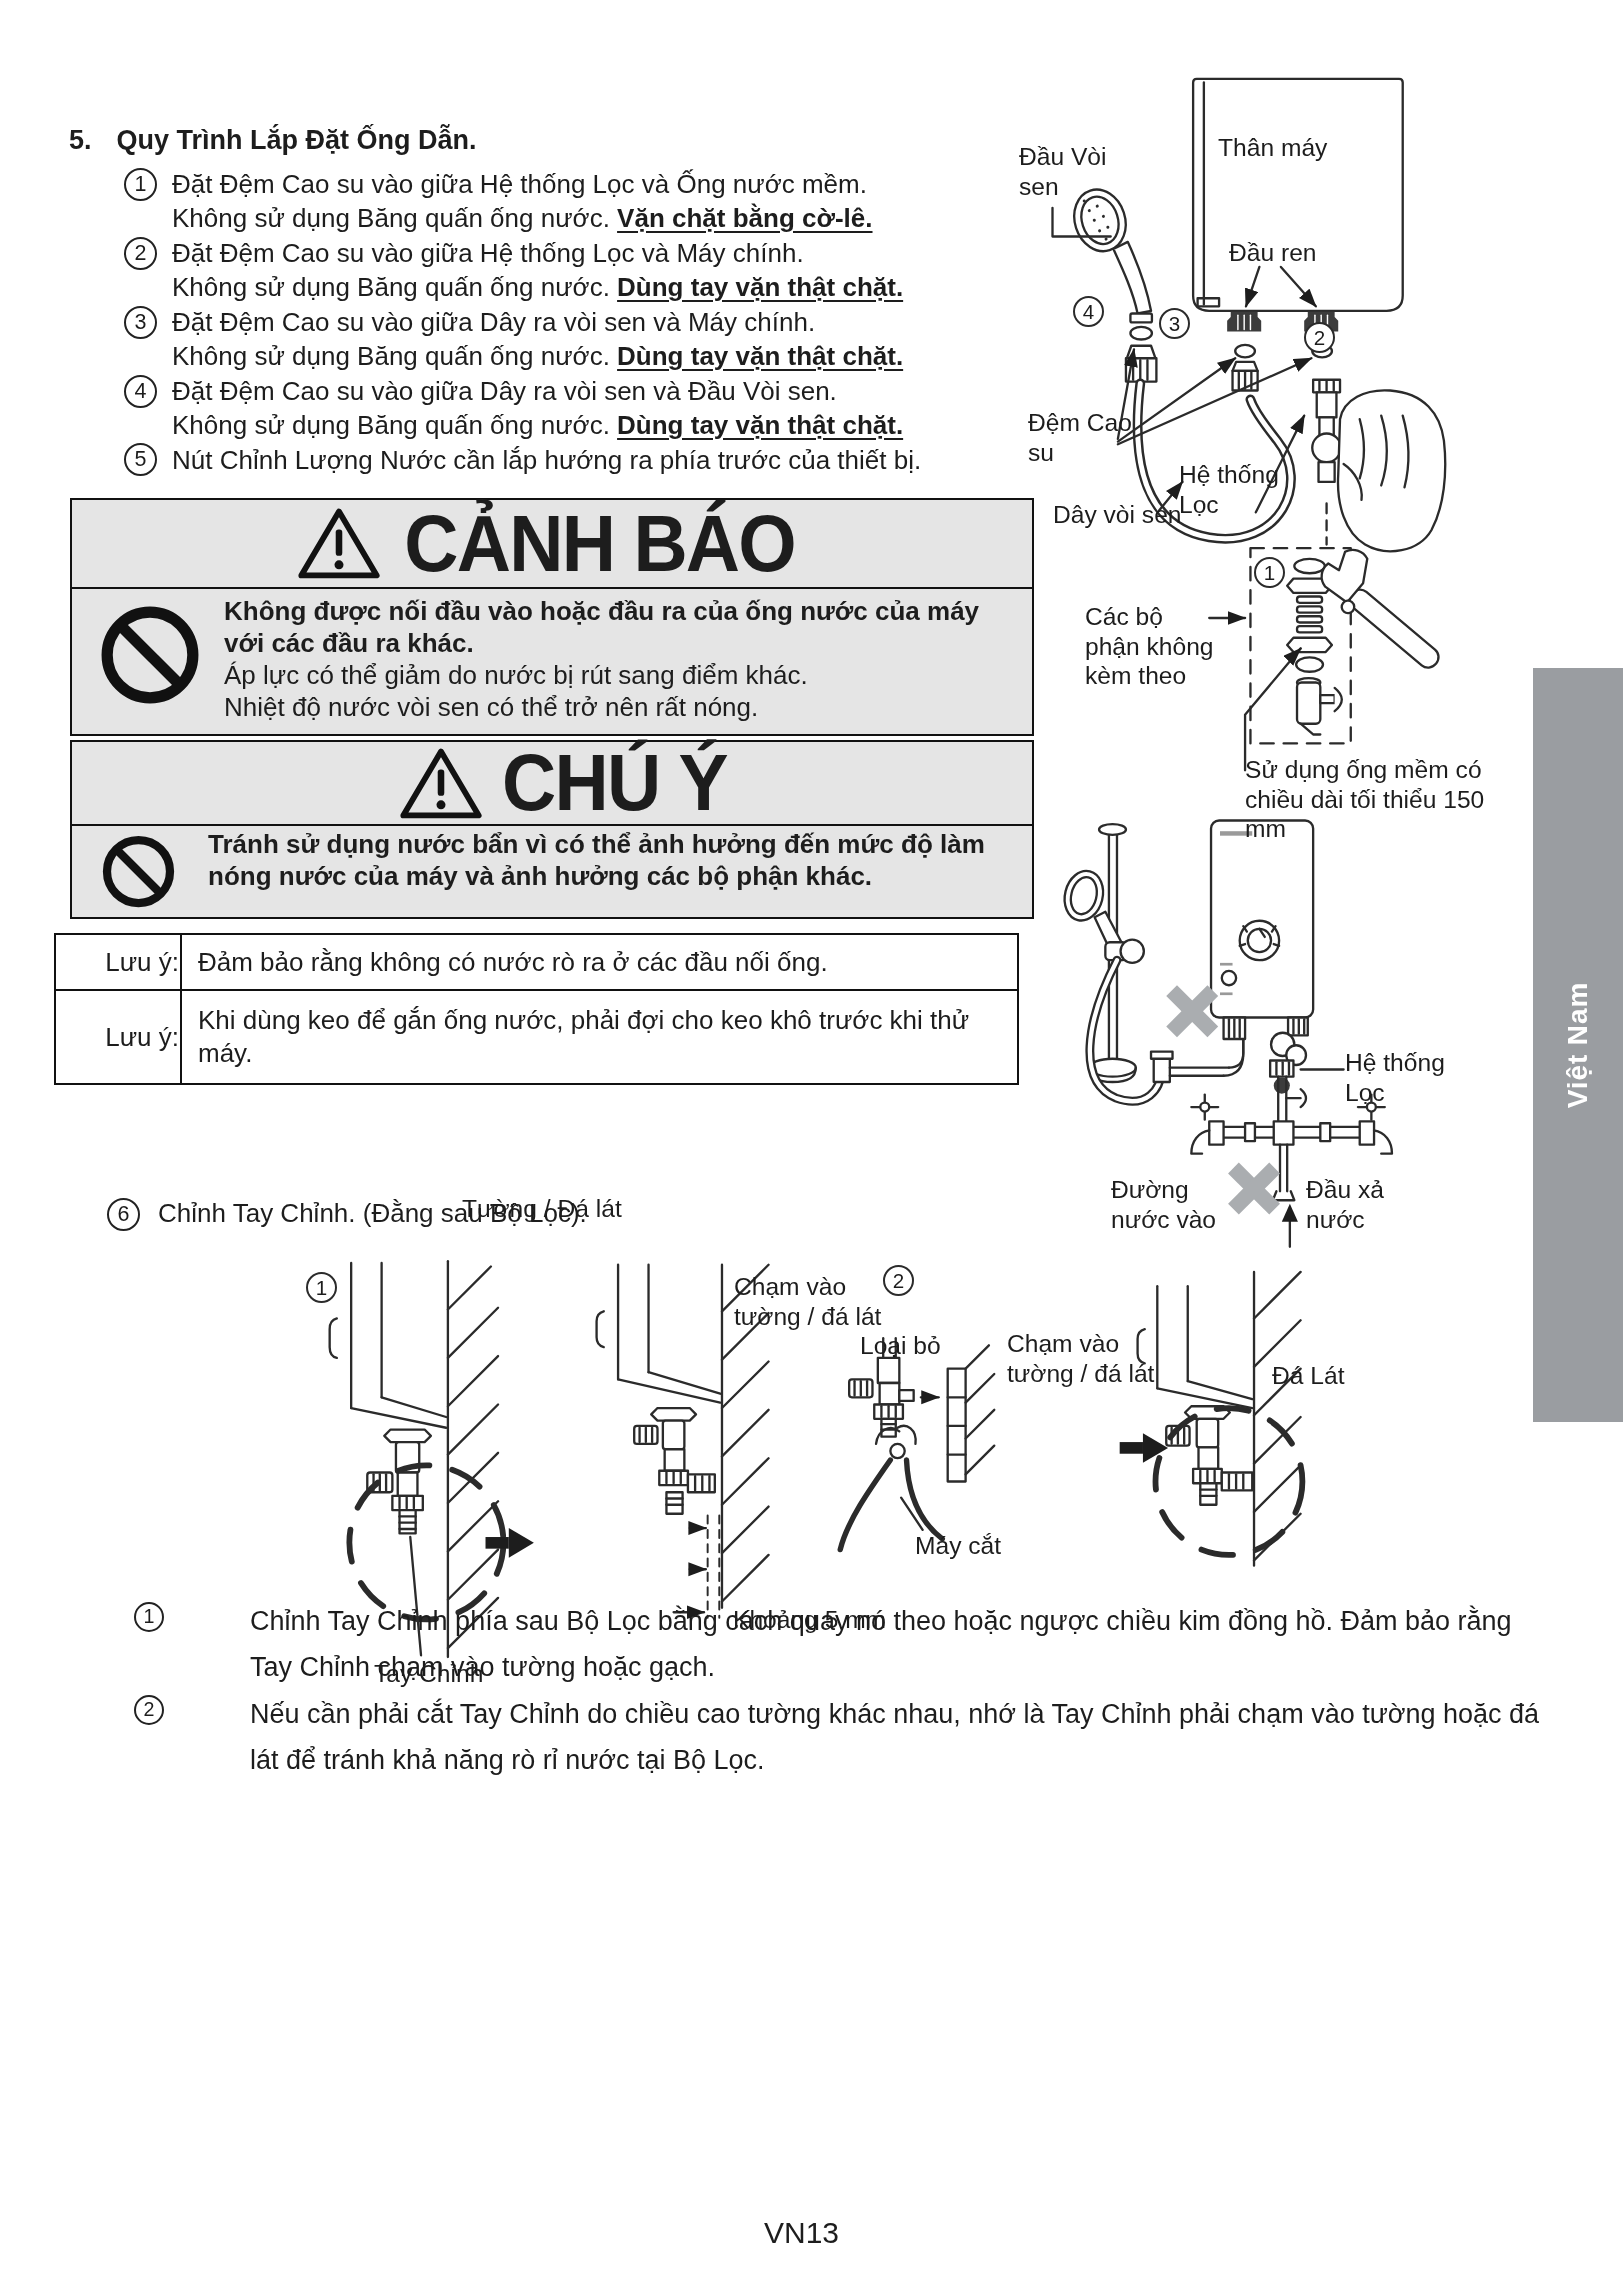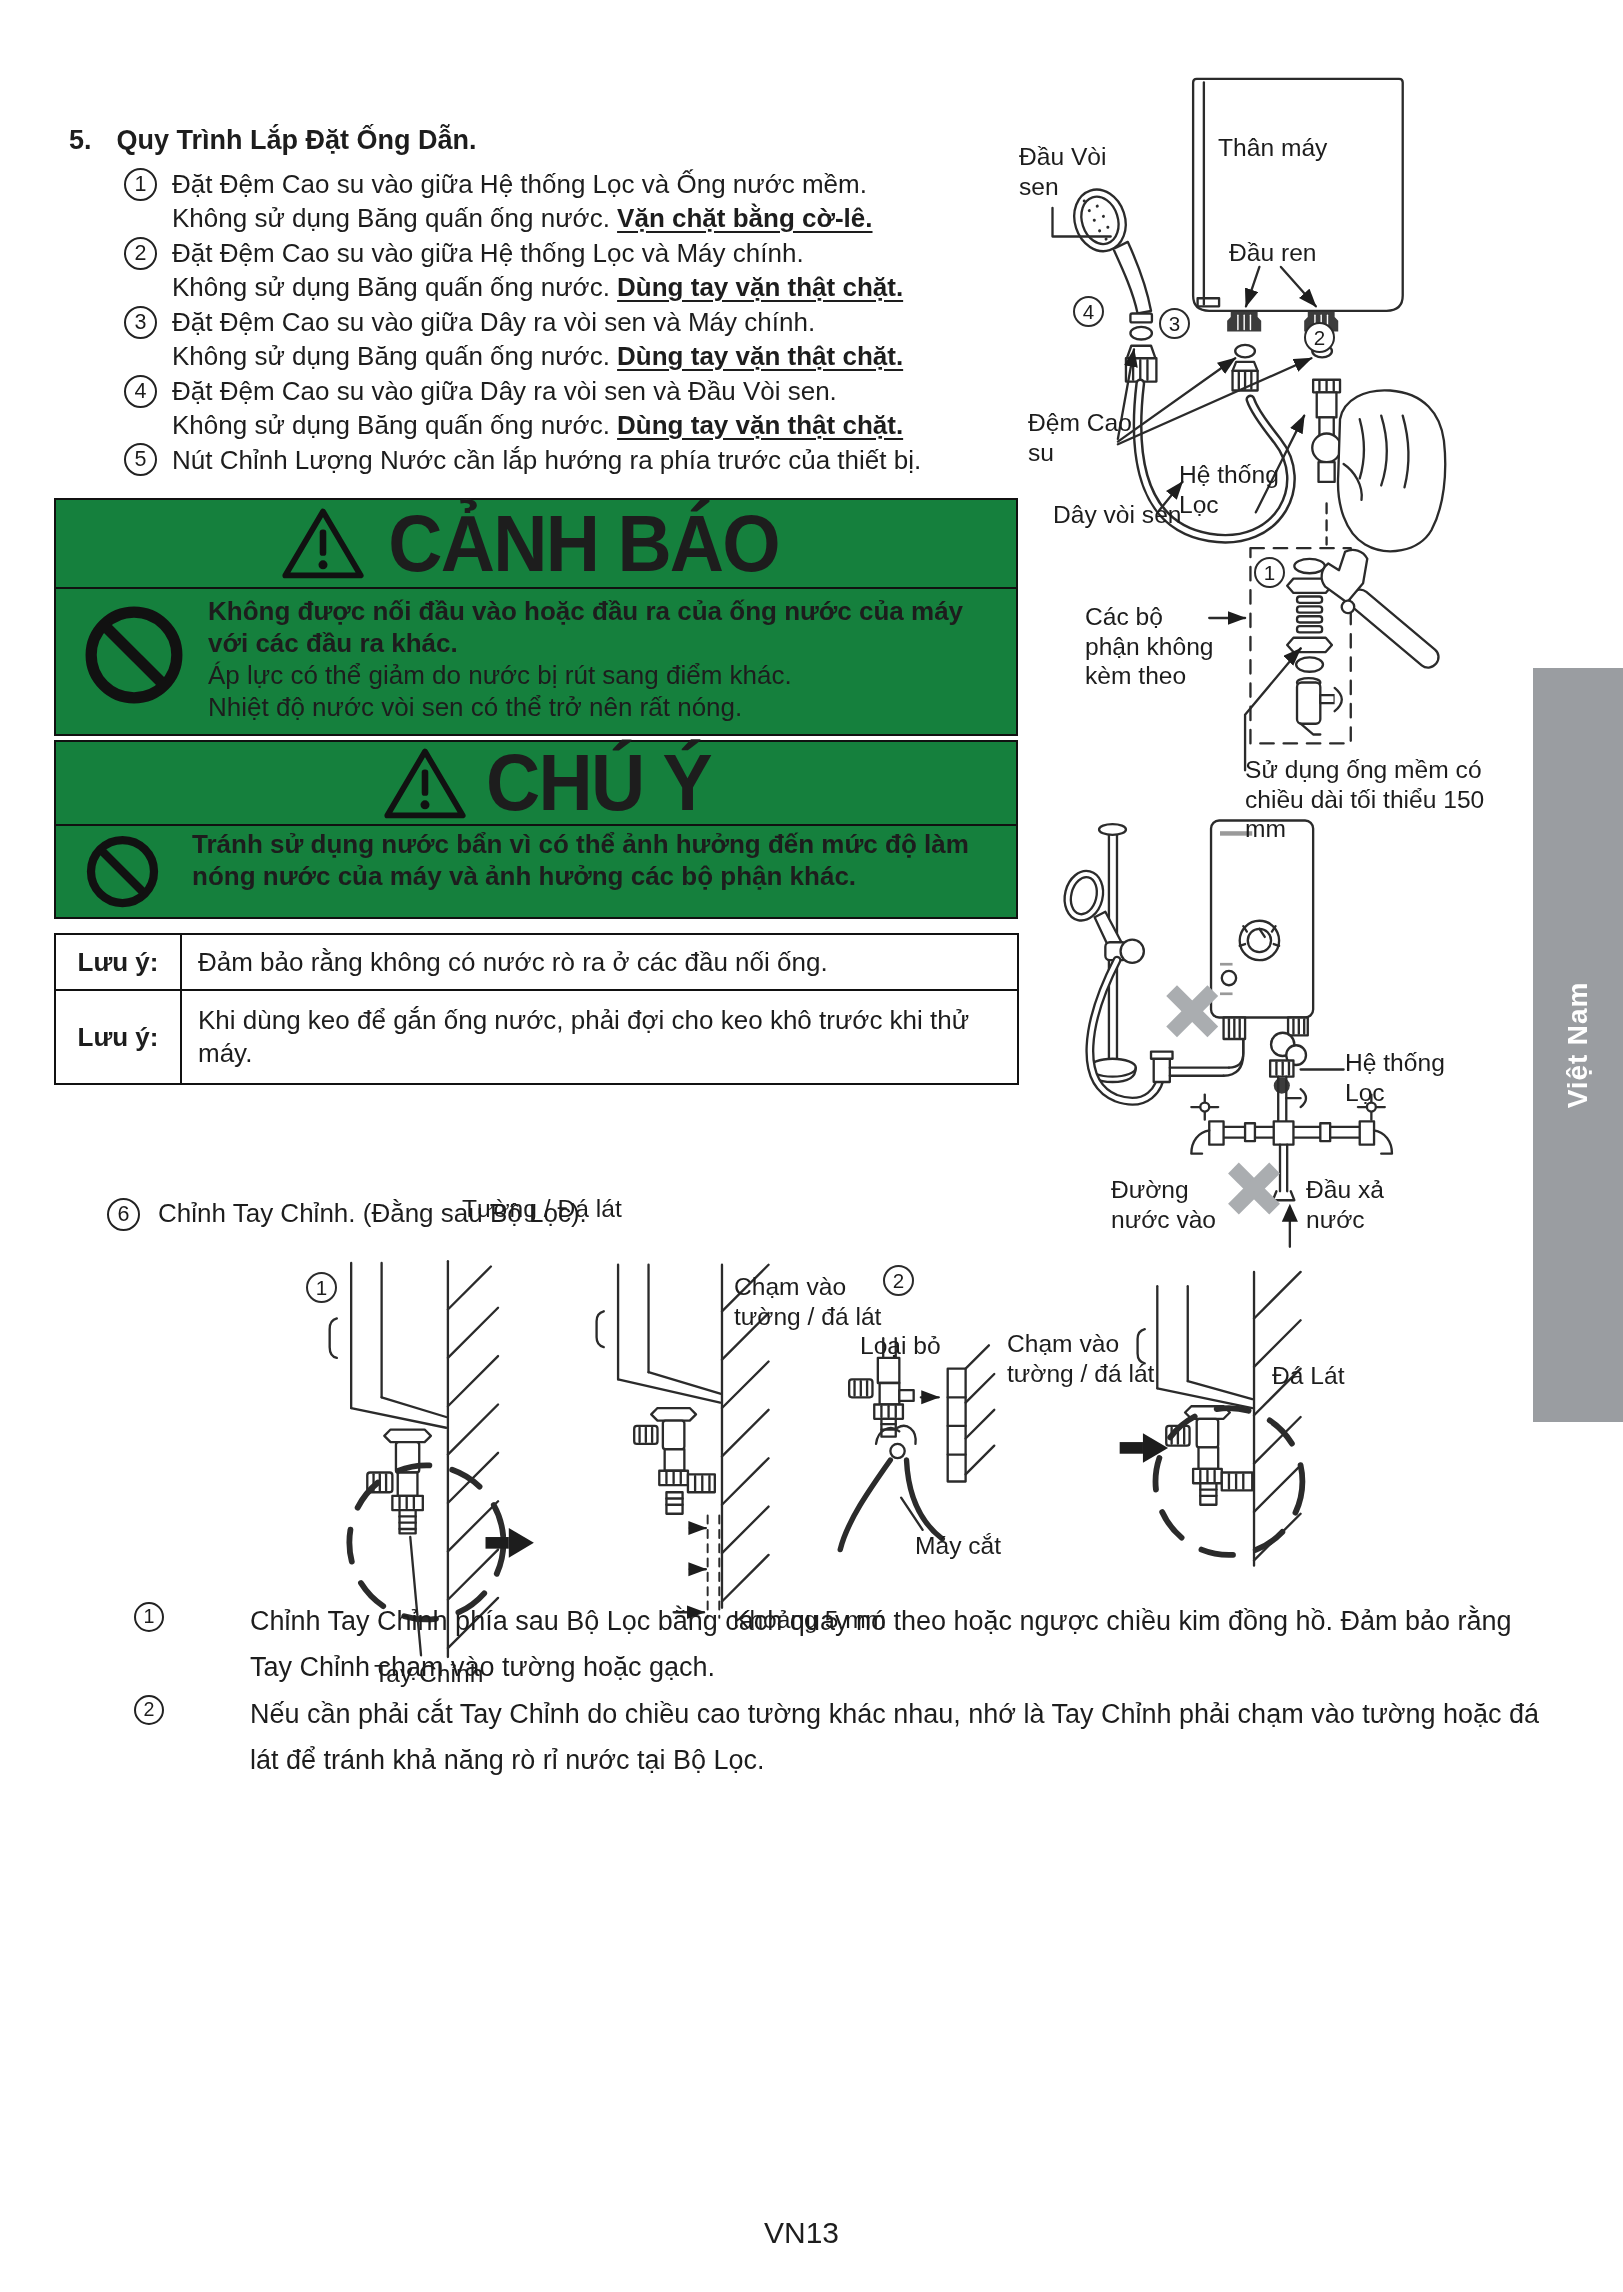--- a/index.html
+++ b/index.html
@@ -7,41 +7,41 @@
         font-family:"Liberation Sans", sans-serif;color:#1d1d1d;}
   
   .sec5-head{position:absolute;left:69px;top:125px;display:flex;gap:25px;font-weight:bold;font-size:27px;}
   .steps{position:absolute;left:124px;top:167px;width:860px;}
   .step{display:flex;gap:15px;margin-bottom:0.9px;}
   .circ{flex:none;width:33px;height:33px;border:2.2px solid #222;border-radius:50%;
         display:flex;align-items:center;justify-content:center;font-size:21.5px;margin-top:0.9px;background:#fff;box-sizing:border-box;}
   .step-text{font-size:26px;line-height:34px;width:770px;}
   .ub{font-weight:bold;text-decoration:underline;text-decoration-thickness:2.2px;text-underline-offset:3.6px;}
   
-  .alert{position:absolute;left:54px;width:960px;border:2.7px solid #111;background:#15803d;box-sizing:content-box;}
+  .alert{position:absolute;left:70px;width:960px;border:2.7px solid #111;background:#e5e5e5;box-sizing:content-box;}
   #canhbao{top:498px;}
   #chuy{top:740px;}
   .alert-head{display:flex;align-items:center;justify-content:center;gap:14.3px;border-bottom:2.7px solid #111;}
   #canhbao .alert-head{height:87px;}
   #chuy .alert-head{height:82px;padding-left:29px;}
   .alert-title{font-weight:bold;font-size:79px;letter-spacing:-1.8px;transform:scaleX(.95);white-space:nowrap;}
   .warn-tri{width:82px;height:75px;}
   .alert-body{position:relative;}
   #canhbao .alert-body{height:145px;padding-left:16px;}
   #chuy .alert-body{height:91px;}
   .no-icon{position:absolute;}
   #canhbao .no-icon{left:27px;top:15px;width:102px;height:102px;}
   #chuy .no-icon{left:29px;top:8px;width:75px;height:75px;}
   .alert-text{margin-left:136px;padding-top:6.3px;font-size:26px;line-height:32px;width:788px;}
   .alert-text .b{font-weight:bold;}
   #chuy .alert-text{padding-top:2px;width:806px;}
   
   .notes{position:absolute;left:54px;top:933px;width:965px;border-collapse:collapse;}
   .notes td{border:2.7px solid #111;font-size:26px;vertical-align:middle;}
-  .notes .lbl{width:122px;font-weight:bold;text-align:center;}
+  .notes .lbl{width:122px;font-weight:normal;text-align:right;}
   .notes .txt{padding-left:16px;line-height:33px;}
   .notes tr:nth-child(1) td{height:52px;}
   .notes tr:nth-child(2) td{height:90px;}
   
   .step6{position:absolute;left:107px;top:1197px;display:flex;gap:18px;font-size:26px;align-items:center;}
   
   .dlabel{position:absolute;font-size:24.6px;line-height:29.6px;color:#1d1d1d;}
   .dcirc{position:absolute;width:31px;height:31px;border:2.2px solid #2b2b2b;border-radius:50%;
          display:flex;align-items:center;justify-content:center;font-size:20.6px;background:#fff;box-sizing:border-box;}
   

